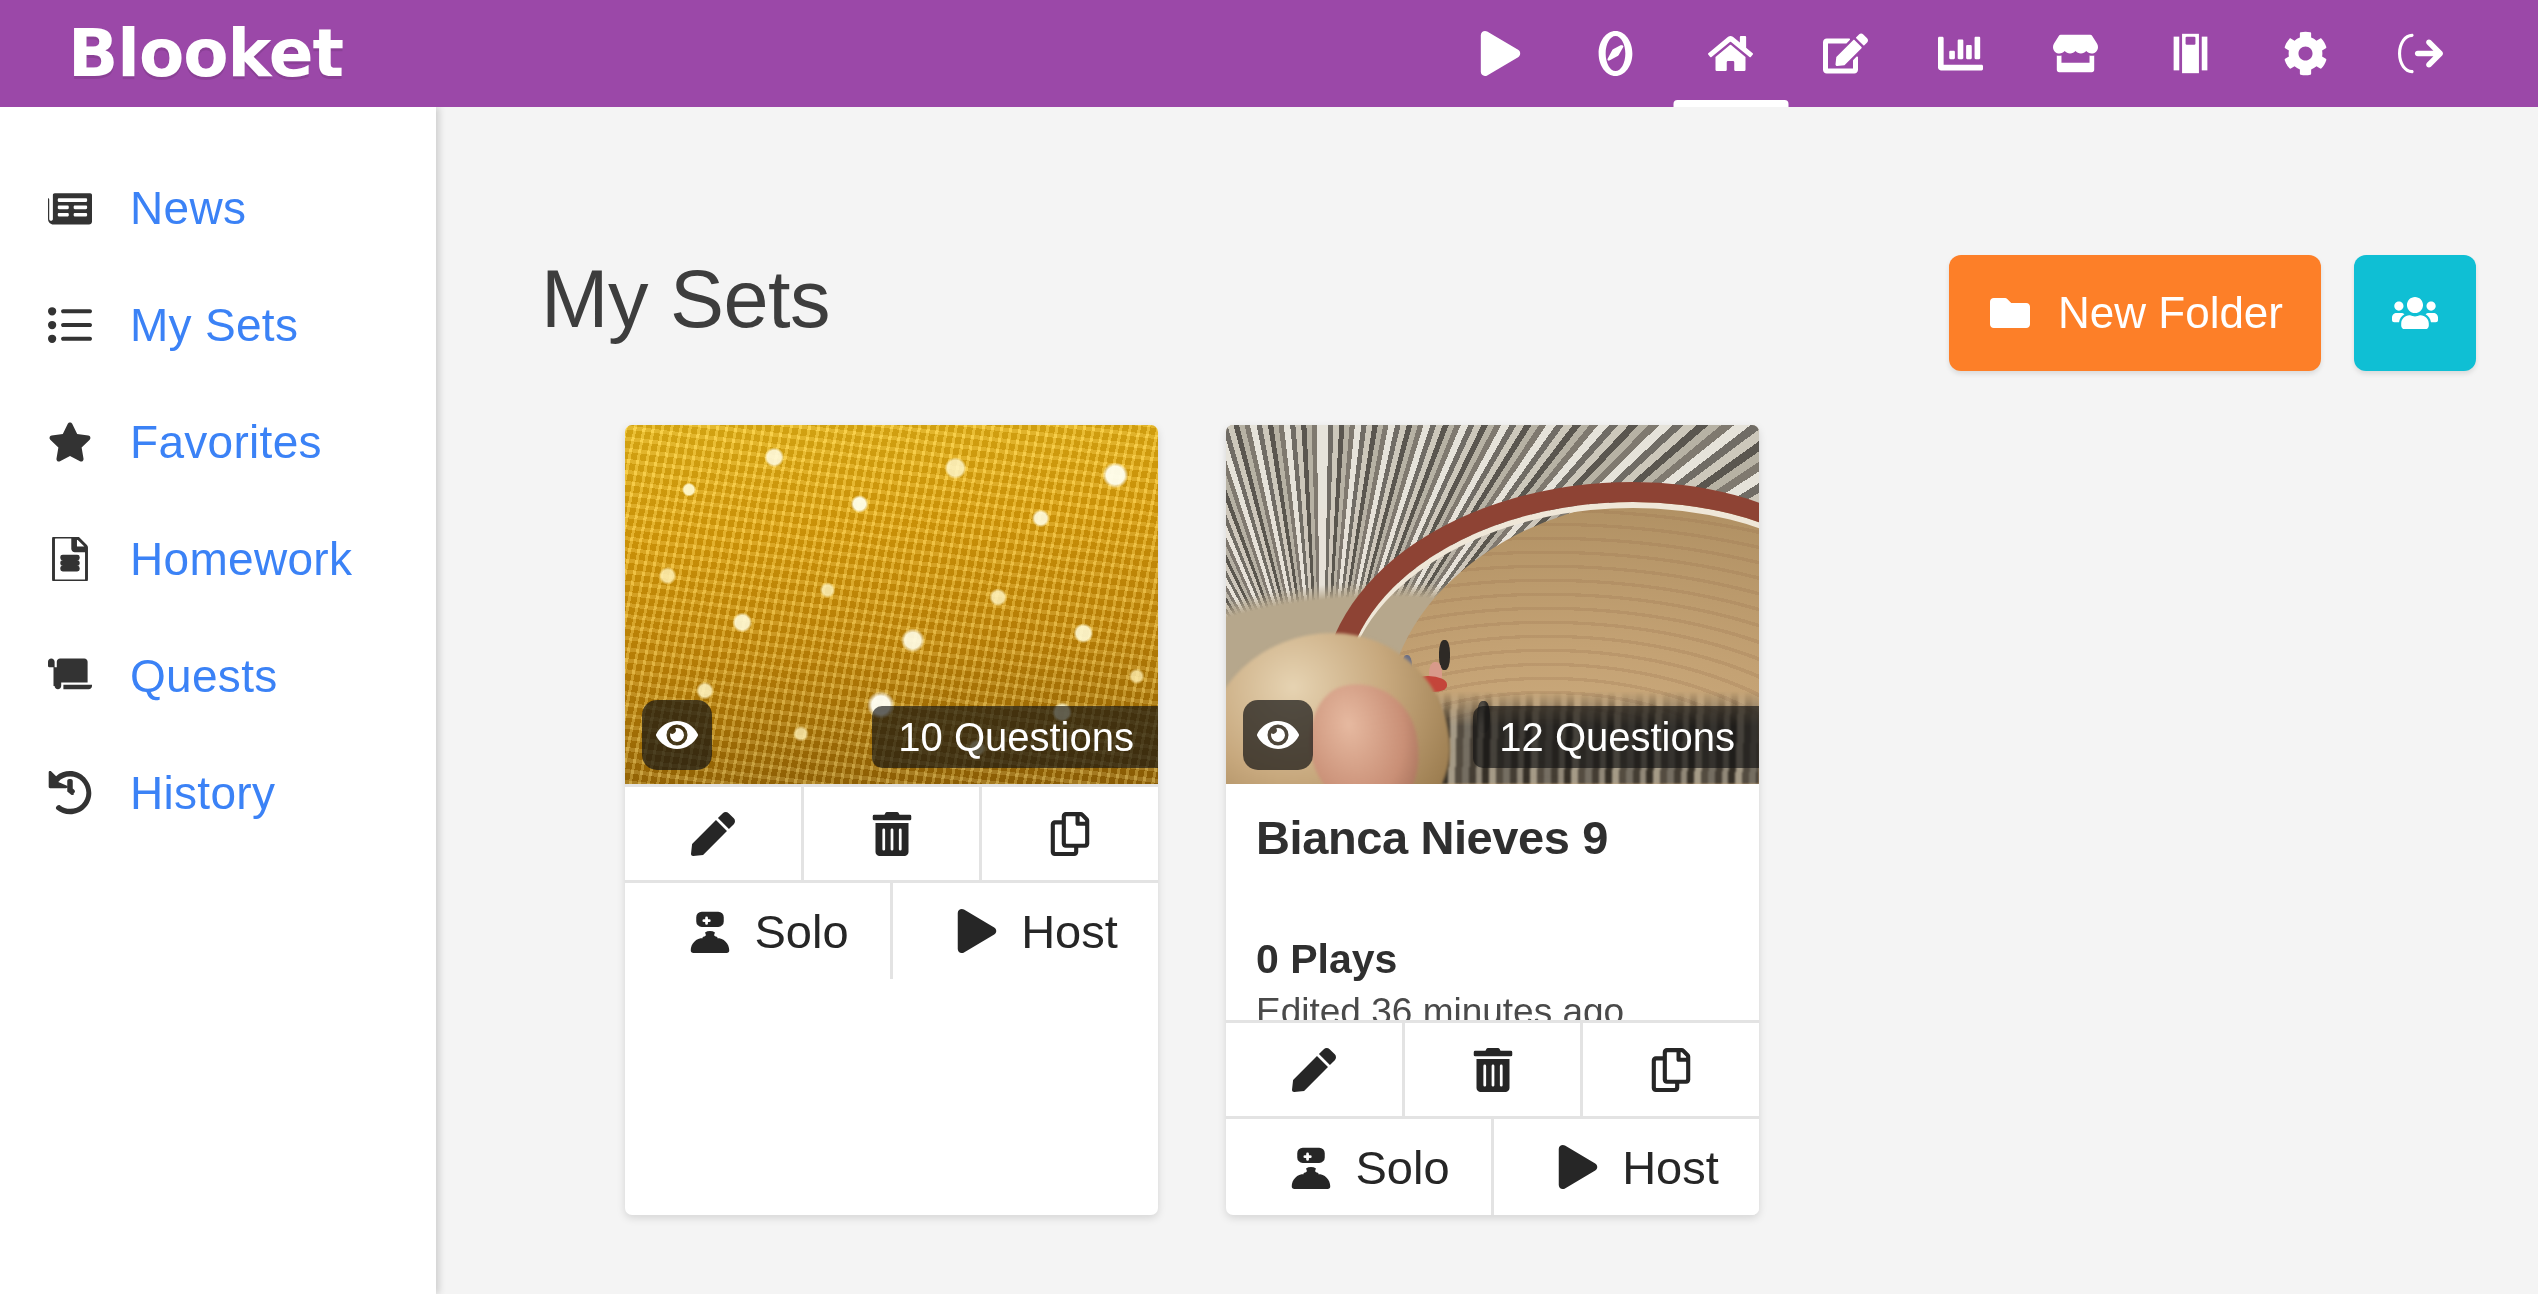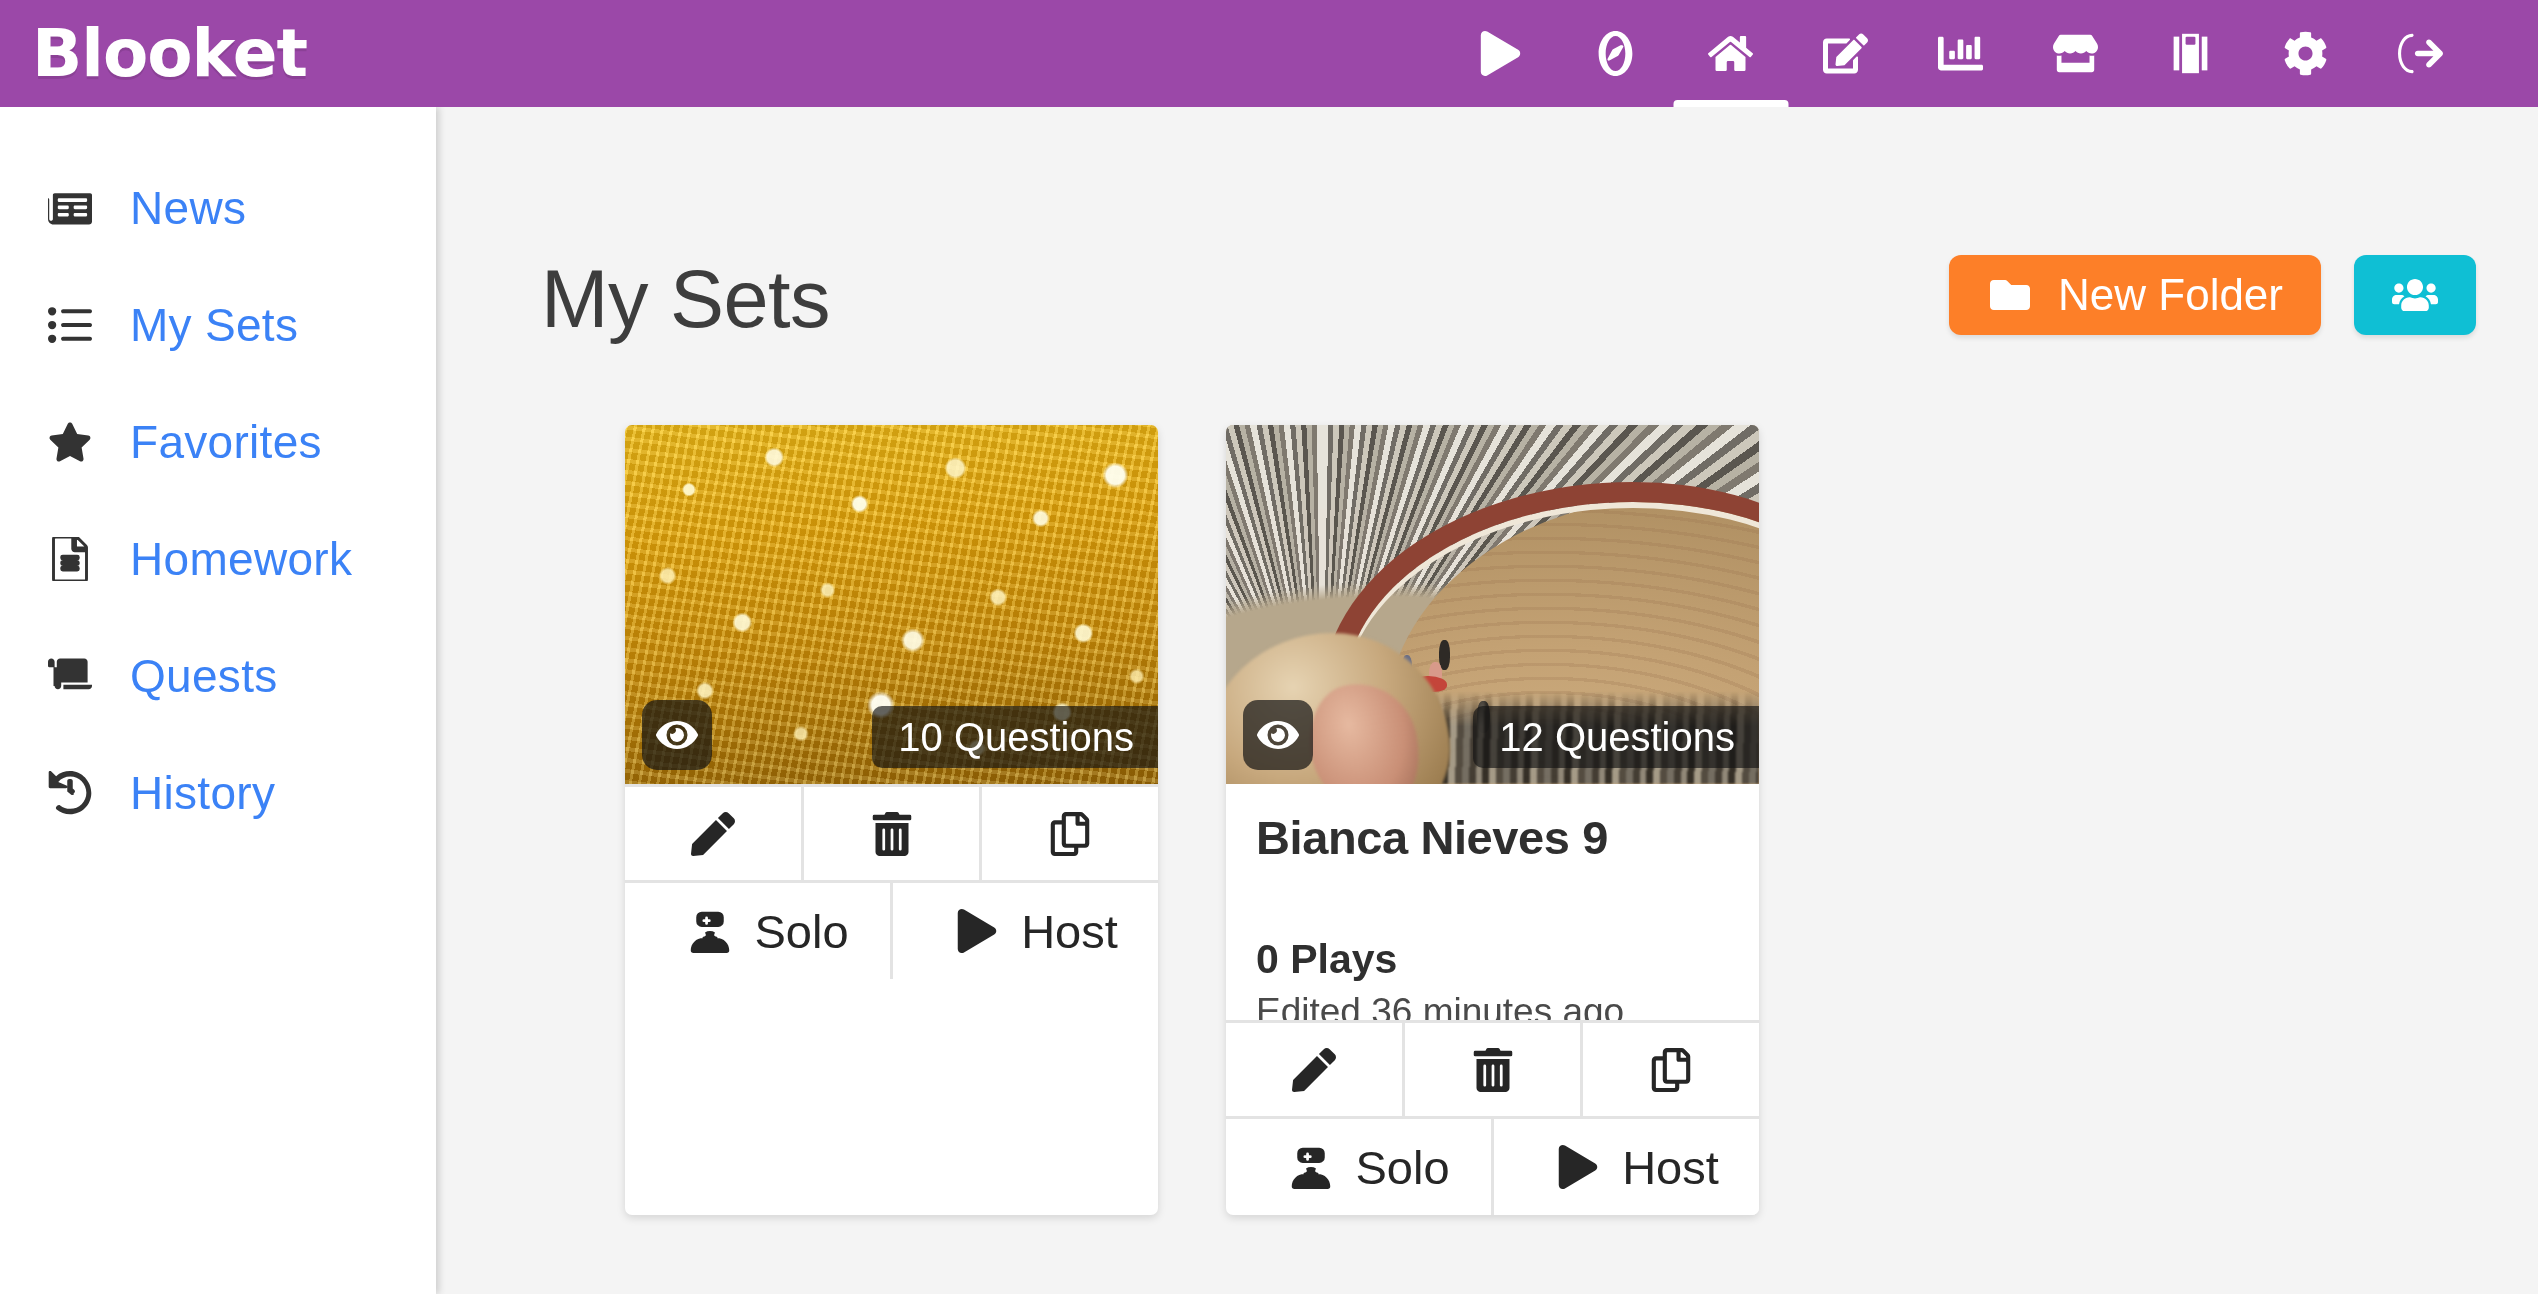--- a/index.html
+++ b/index.html
@@ -18,21 +18,21 @@
     position: absolute;
     top: 0; left: 0;
     width: 2538px;
     height: 107px;
     background: #9b48a8;
     display: flex;
     align-items: center;
     z-index: 40;
   }
   .brand {
-    margin-left: 32px;
+    margin-left: 68px;
     font-family: "DejaVu Sans", sans-serif;
     font-weight: bold;
     font-size: 66px;
     letter-spacing: -1px;
     color: #ffffff;
     text-shadow: 0 3px 0 rgba(0,0,0,0.10);
     line-height: 1;
     user-select: none;
   }
   .nav-icons {
@@ -123,21 +123,21 @@
   }
 
   .action-btns {
     position: absolute;
     top: 148px;
     right: 62px;
     display: flex;
     gap: 33px;
   }
   .btn {
-    height: 80px;
+    height: 116px;
     display: flex;
     align-items: center;
     justify-content: center;
     gap: 25px;
     border: none;
     border-radius: 12px;
     color: #ffffff;
     font-size: 44px;
     font-family: "Liberation Sans", sans-serif;
     cursor: pointer;

